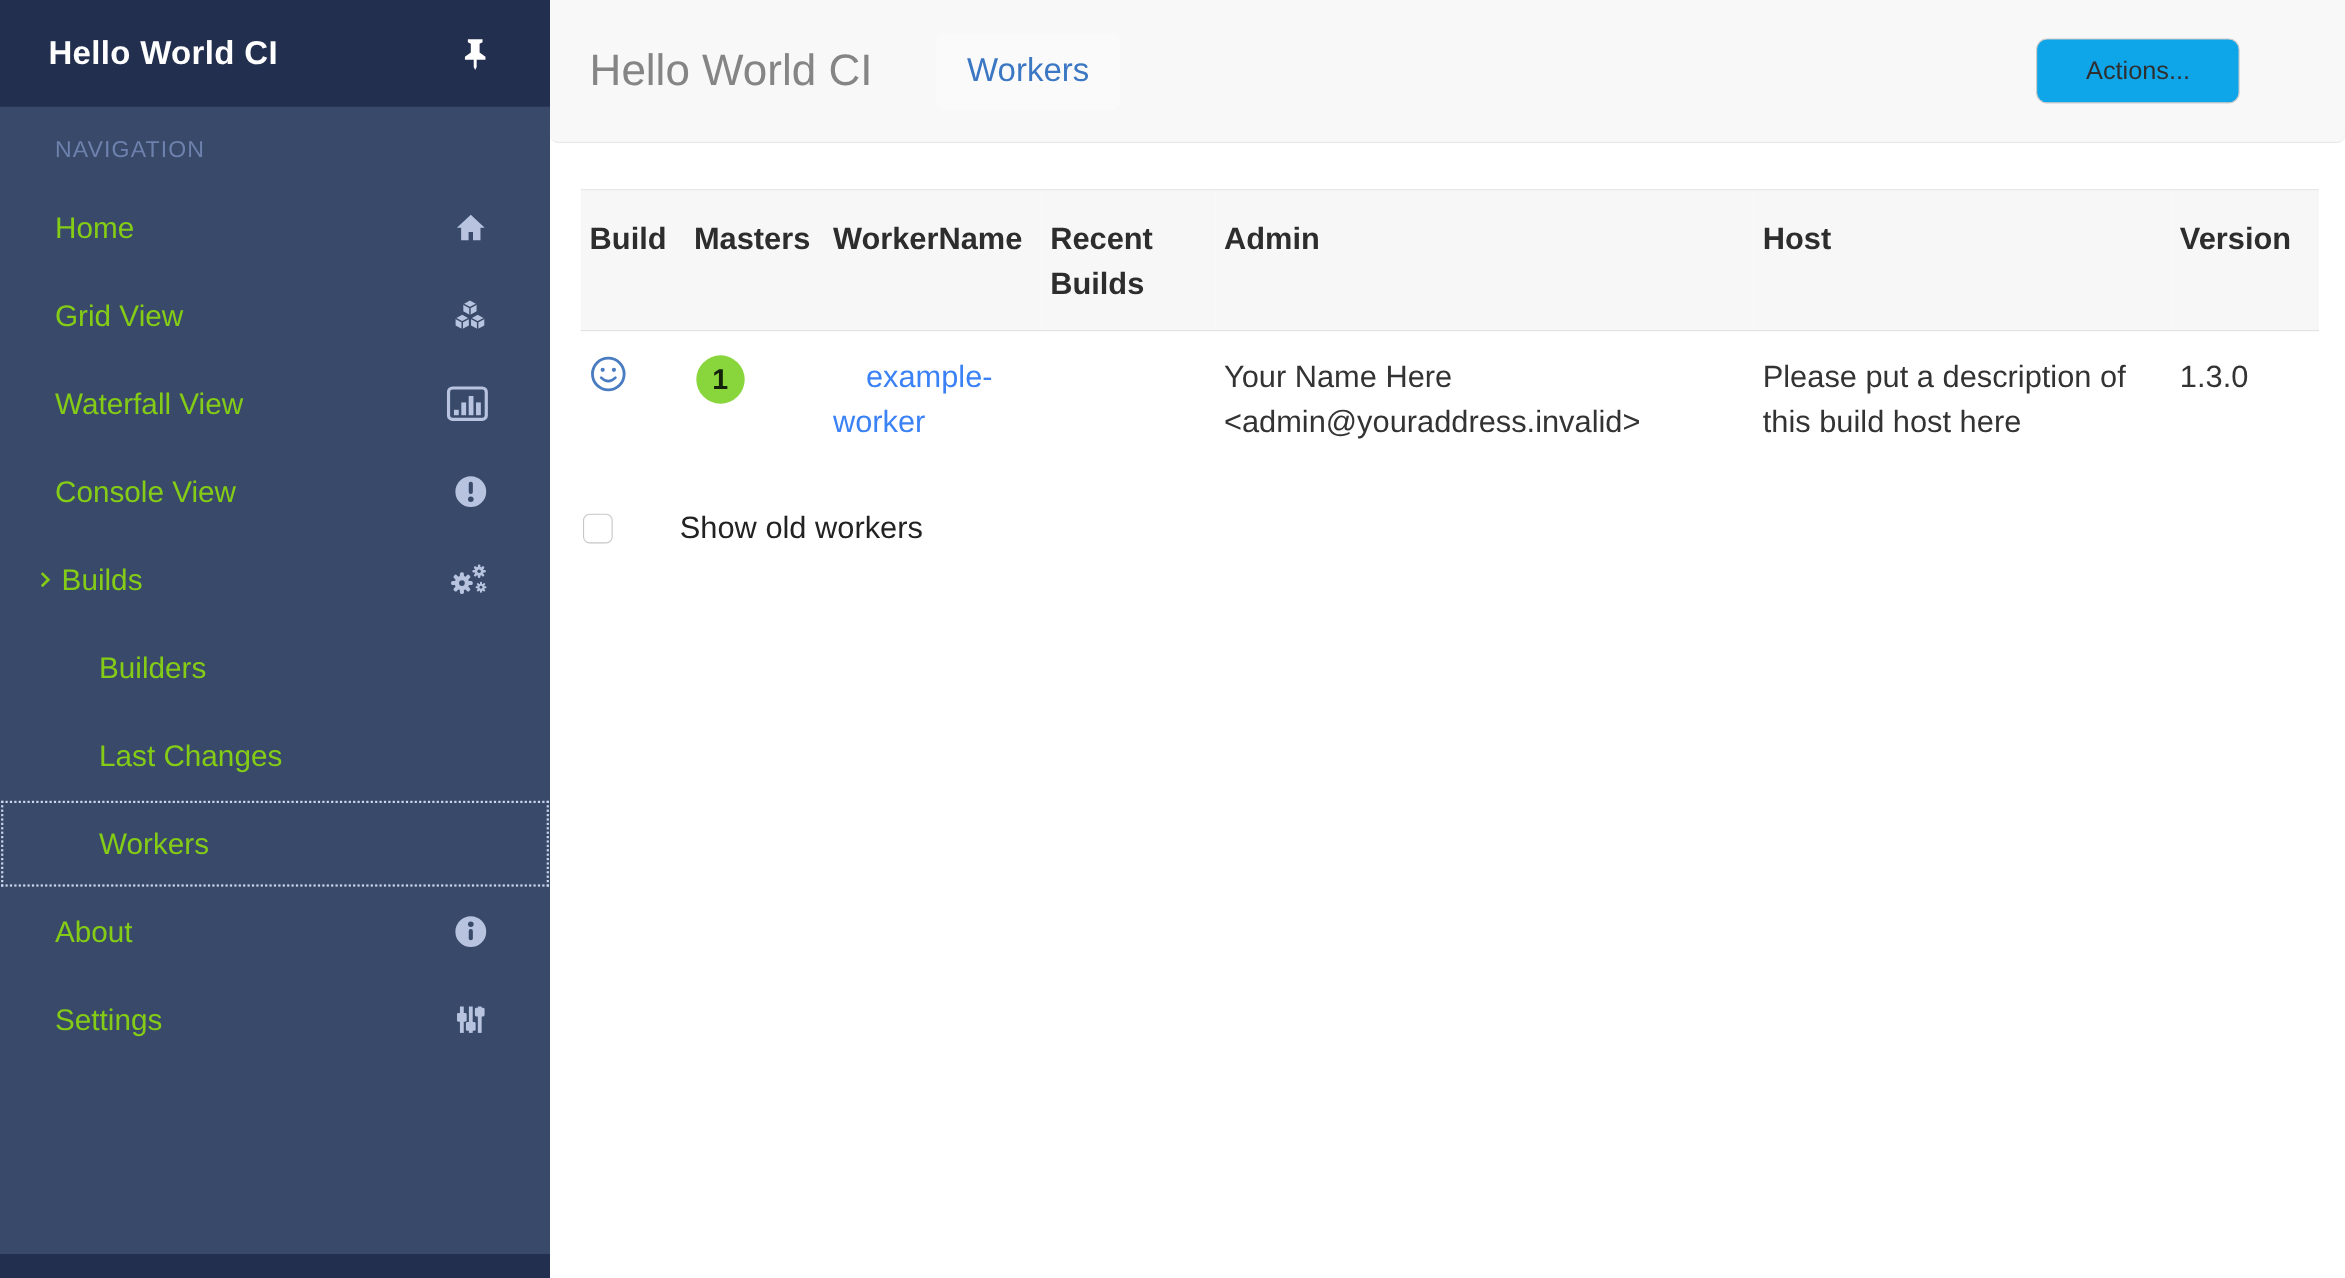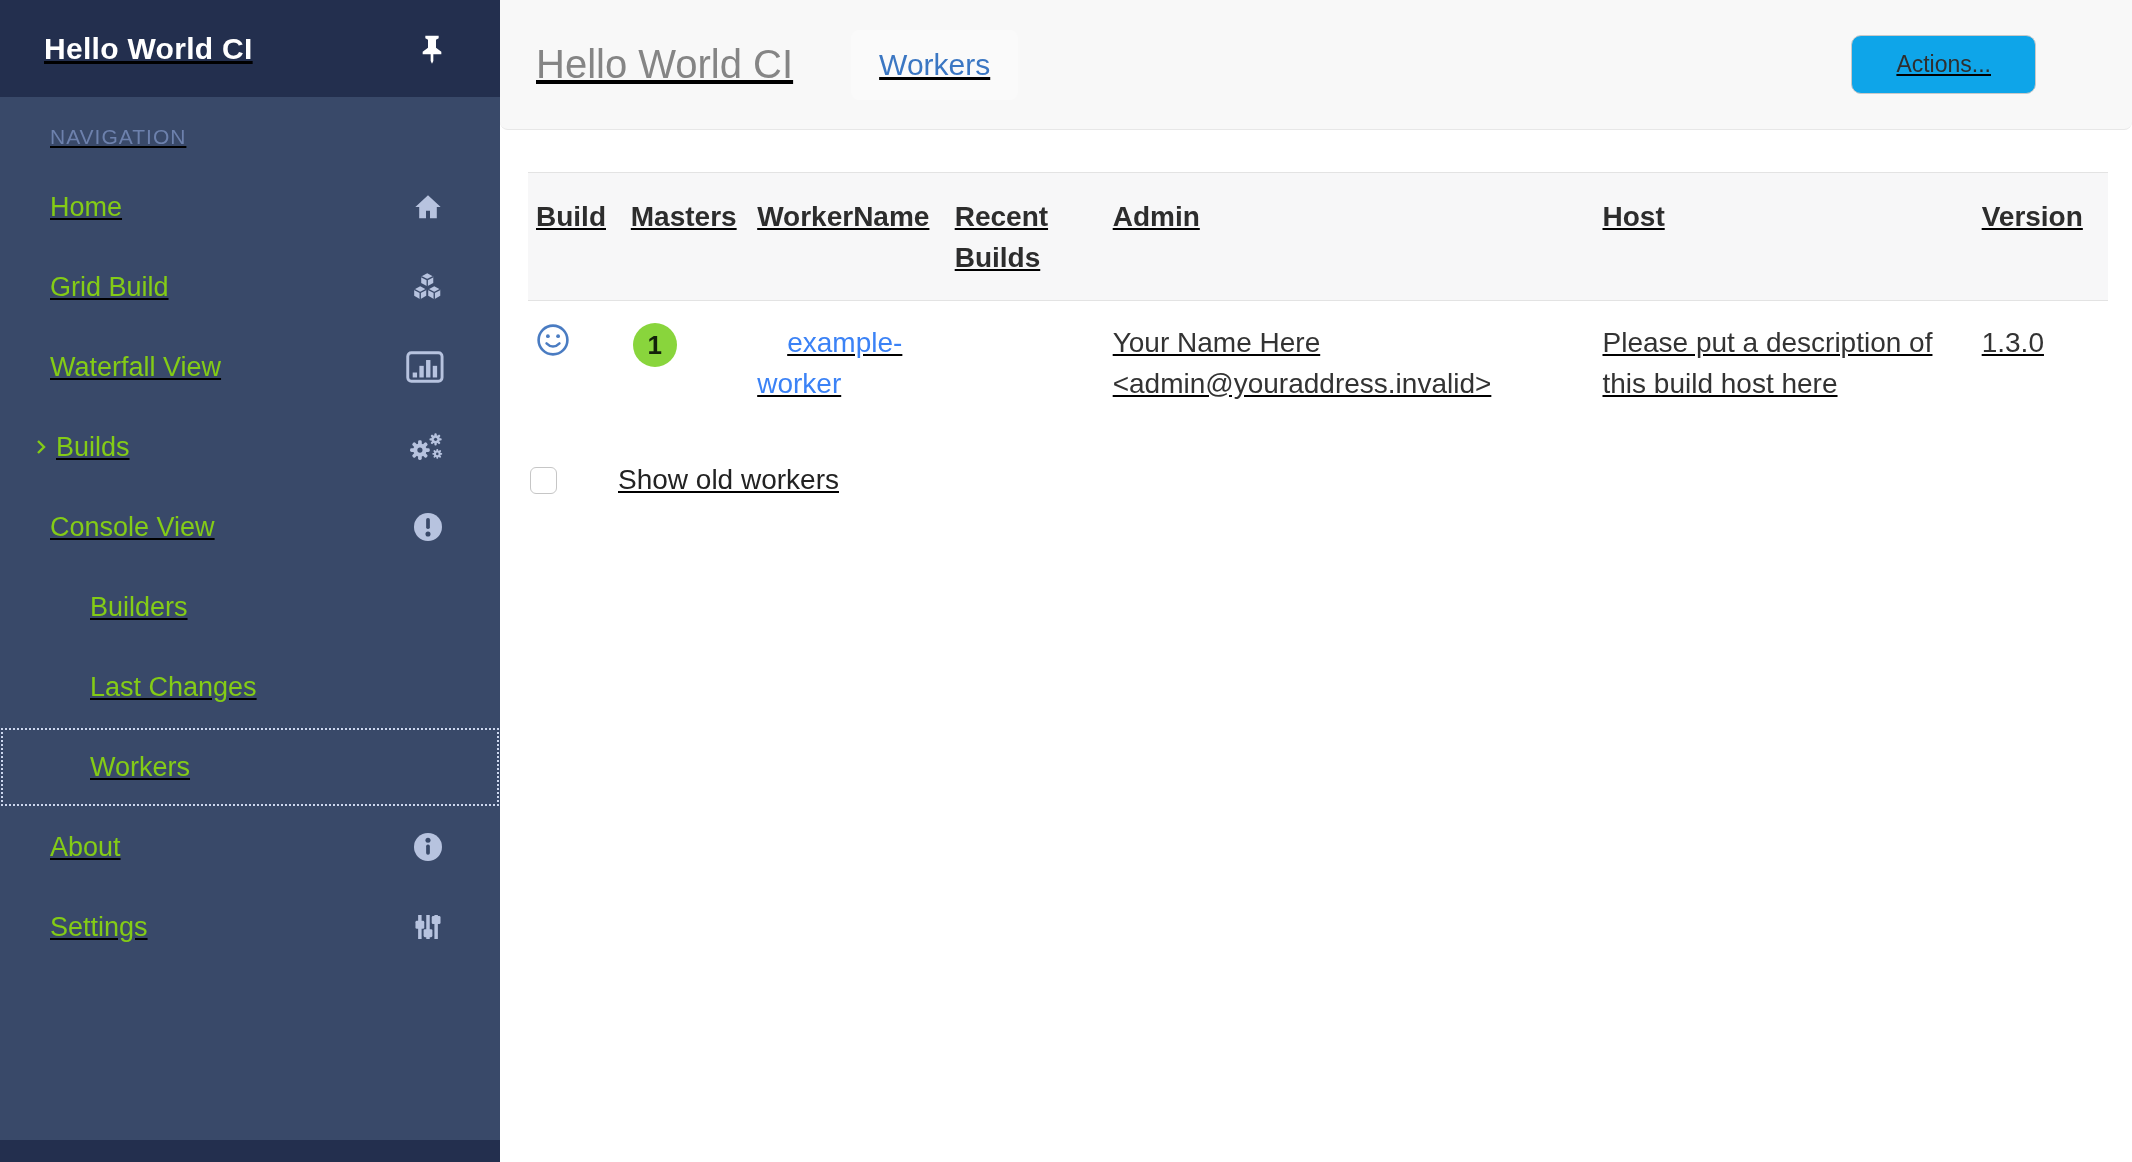--- a/index.html
+++ b/index.html
@@ -1,18 +1,18 @@
 <!DOCTYPE html>
 <html><head>
 <meta charset="utf-8">
 <style>
   * { margin:0; padding:0; box-sizing:border-box; }
   html,body { width:2132px; height:1162px; overflow:hidden; background:#fff;
               font-family:"Liberation Sans","DejaVu Sans",sans-serif; }
-  .app { display:flex; width:2132px; height:1162px;text-decoration:underline; }
+  .app { display:flex; width:2132px; height:1162px; }
 
   
   .sidebar { position:relative; width:500px; height:1162px; background:#394969; flex:0 0 500px; }
   .sidebar-header { height:97px; background:#232f4e; display:flex; align-items:center; padding:0 52px 0 44px; }
   .brand { color:#ffffff; font-size:30px; font-weight:600; letter-spacing:.3px; flex:1; }
   .pin { width:32px; height:34px; color:#ffffff; cursor:pointer; }
   .pin svg { width:32px; height:34px; display:block; }
   .nav-label { color:#6d81ad; font-size:21px; font-weight:500; letter-spacing:1px; padding:28px 12px 18px 50px; }
   .nav-item { height:80px; display:flex; align-items:center; padding:0 56px 0 50px;
               color:#84cc16; font-size:27px; cursor:pointer; }
@@ -78,21 +78,21 @@
       <div class="nav-item">
         <span class="nav-text">Home</span>
         <span class="nav-icon">
           <svg viewBox="0 0 24 24" fill="currentColor">
               <path d="M12 3.2L2.5 12h2.9v8.5h5.1v-5.6h3v5.6h5.1V12h2.9z"></path>
             </svg>
         </span>
       </div>
 
       <div class="nav-item">
-        <span class="nav-text">Grid Build</span>
+        <span class="nav-text">Grid View</span>
         <span class="nav-icon">
           <svg viewBox="0 0 28 26" fill="currentColor">
             <g transform="translate(14,7)">
                 <path d="M0 -5.2L4.9 -2.5V2.7L0 5.4L-4.9 2.7V-2.5Z"></path>
                 <path d="M-4.9 -2.5L0 0L4.9 -2.5M0 0V5.4" stroke="#394969" stroke-width="1.1" fill="none"></path>
               </g>
             <g transform="translate(8.3,17.5)">
                 <path d="M0 -5.2L4.9 -2.5V2.7L0 5.4L-4.9 2.7V-2.5Z"></path>
                 <path d="M-4.9 -2.5L0 0L4.9 -2.5M0 0V5.4" stroke="#394969" stroke-width="1.1" fill="none"></path>
               </g>
@@ -107,20 +107,31 @@
       <div class="nav-item">
         <span class="nav-text">Waterfall View</span>
         <span class="nav-icon">
           <svg viewBox="0 0 26 22" fill="currentColor">
             <rect x="1.2" y="1.2" width="23.6" height="19.6" rx="2.5" fill="none" stroke="currentColor" stroke-width="2"></rect>
             <rect x="4.6" y="14.8" width="3" height="3.4"></rect>
             <rect x="9.2" y="10.2" width="3" height="8"></rect>
             <rect x="13.8" y="6.2" width="3" height="12"></rect>
             <rect x="18.4" y="10.2" width="3" height="8"></rect>
           </svg>
+        </span>
+      </div>
+
+      <div class="nav-item">
+        <span class="nav-text">Console View</span>
+        <span class="nav-icon">
+          <svg viewBox="0 0 24 24">
+              <circle cx="12" cy="12" r="10.5" fill="currentColor"></circle>
+              <rect x="10.6" y="5.3" width="2.8" height="8.2" rx="1.3" fill="#394969"></rect>
+              <circle cx="12" cy="17.2" r="1.9" fill="#394969"></circle>
+            </svg>
         </span>
       </div>
 
       <div class="nav-item parent">
         <span class="chev">
           <svg viewBox="0 0 22 22" fill="none" stroke="currentColor" stroke-width="2.4">
               <polyline points="8,5 14,11 8,17"></polyline>
             </svg>
         </span>
         <span class="nav-text">Builds</span>
@@ -144,31 +155,20 @@
             </g>
             <g transform="translate(24.6,18.6) scale(0.5)">
               <rect x="-8" y="-1.5" width="16" height="3" rx="1.2"></rect>
               <rect x="-8" y="-1.5" width="16" height="3" rx="1.2" transform="rotate(45)"></rect>
               <rect x="-8" y="-1.5" width="16" height="3" rx="1.2" transform="rotate(90)"></rect>
               <rect x="-8" y="-1.5" width="16" height="3" rx="1.2" transform="rotate(135)"></rect>
               <circle r="5.4"></circle>
                 <circle r="2.1" fill="#394969"></circle>
             </g>
           </svg>
-        </span>
-      </div>
-
-      <div class="nav-item">
-        <span class="nav-text">Console View</span>
-        <span class="nav-icon">
-          <svg viewBox="0 0 24 24">
-              <circle cx="12" cy="12" r="10.5" fill="currentColor"></circle>
-              <rect x="10.6" y="5.3" width="2.8" height="8.2" rx="1.3" fill="#394969"></rect>
-              <circle cx="12" cy="17.2" r="1.9" fill="#394969"></circle>
-            </svg>
         </span>
       </div>
 
       <div class="nav-item sub">
         <span class="nav-text">Builders</span>
       </div>
       <div class="nav-item sub">
         <span class="nav-text">Last Changes</span>
       </div>
       <div class="nav-item sub selected">

